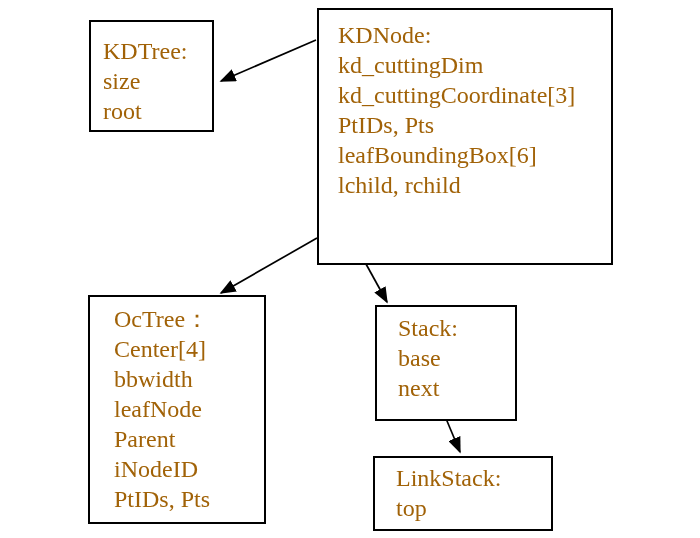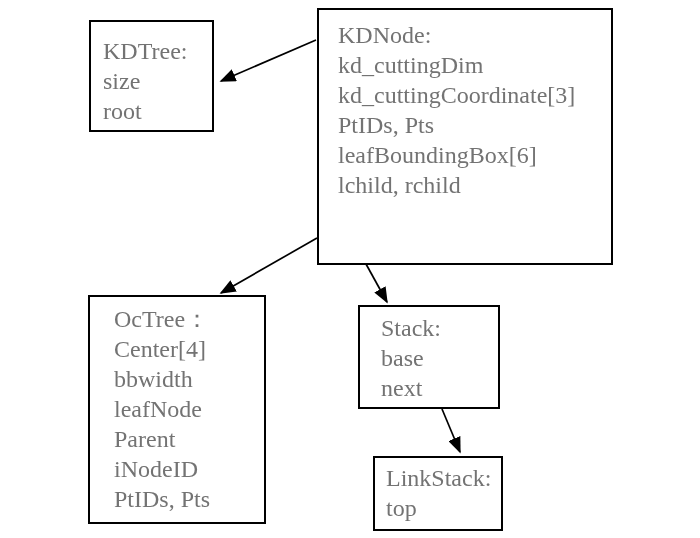--- a/index.html
+++ b/index.html
@@ -6,21 +6,21 @@
     margin: 0;
     padding: 0;
     background: #ffffff;
   }
   #canvas {
     position: relative;
     width: 700px;
     height: 538px;
     background: #ffffff;
     font-family: "Liberation Serif", "DejaVu Serif", serif;
-    color: #737373;
+    color: #a16207;
     overflow: hidden;
   }
   #arrow-layer {
     position: absolute;
     left: 0;
     top: 0;
     width: 700px;
     height: 538px;
     pointer-events: none;
   }
@@ -45,28 +45,28 @@
     left: 317px; top: 8px;
     width: 296px; height: 257px;
     padding: 10px 0 0 19px;
   }
   #box-octree {
     left: 88px;  top: 295px;
     width: 178px; height: 229px;
     padding: 7px 12px 0 24px;
   }
   #box-stack {
-    left: 358px; top: 305px;
-    width: 142px; height: 104px;
+    left: 375px; top: 305px;
+    width: 142px; height: 116px;
     padding: 6px 12px 0 21px;
   }
   #box-linkstack {
     left: 373px; top: 456px;
-    width: 130px; height: 75px;
-    padding: 5px 0 0 11px;
+    width: 180px; height: 75px;
+    padding: 5px 0 0 21px;
   }
 </style>
 </head>
 <body>
 
 <div id="canvas">
 
   <svg id="arrow-layer" viewBox="0 0 700 538" xmlns="http://www.w3.org/2000/svg">
     <defs>
       <marker id="arrowhead" markerWidth="9.5" markerHeight="7.6" viewBox="0 0 10 8" refX="9" refY="4" orient="auto" markerUnits="strokeWidth">

